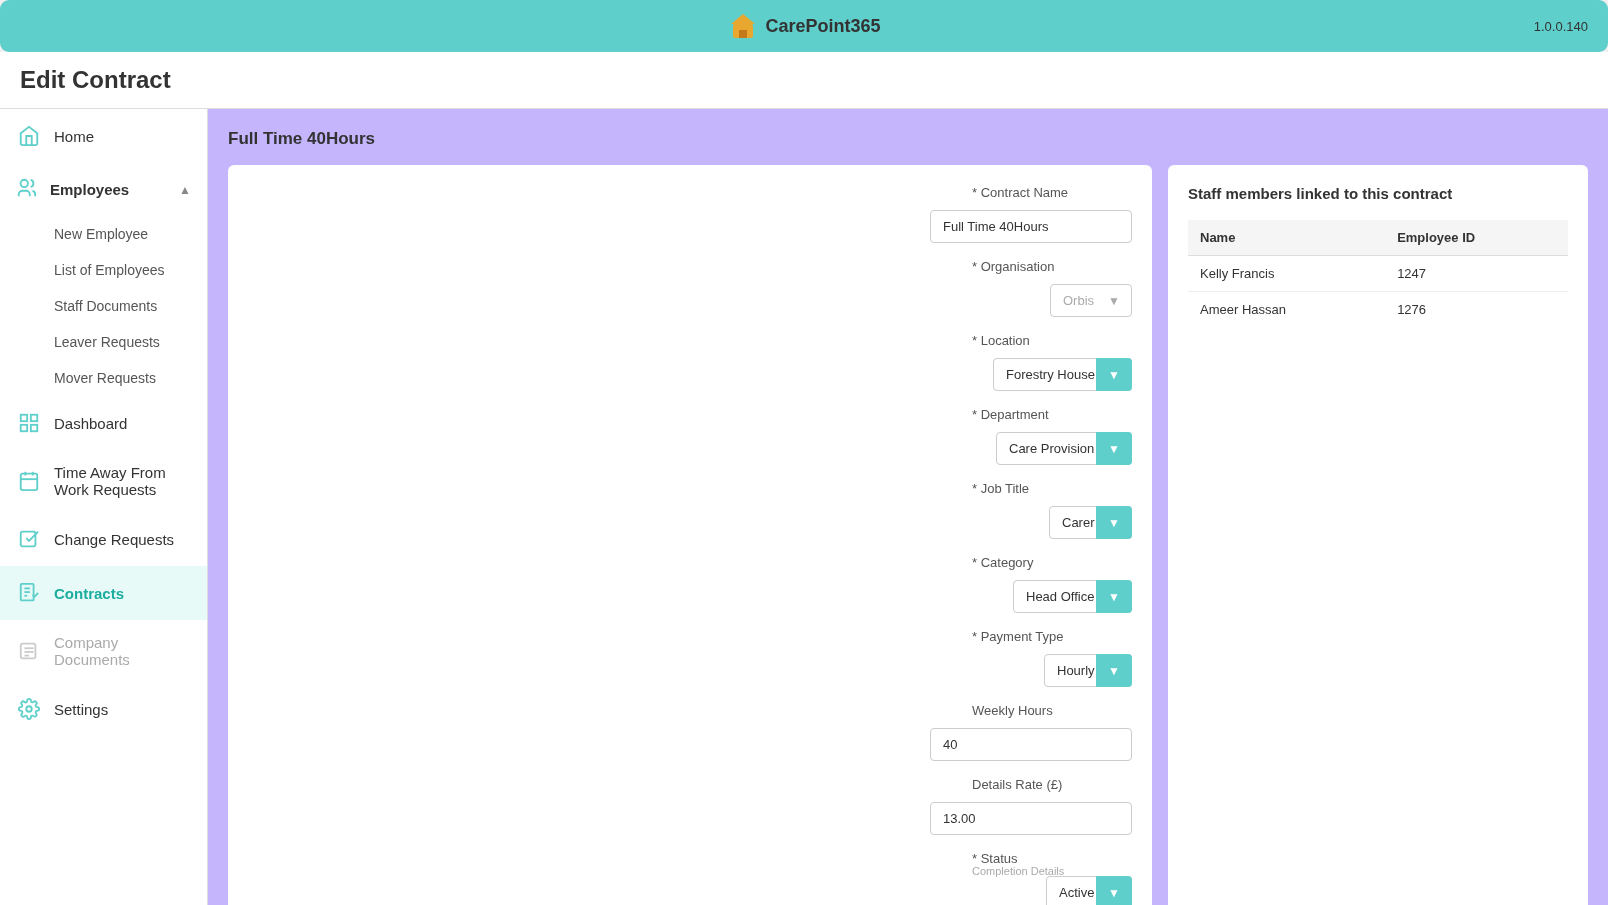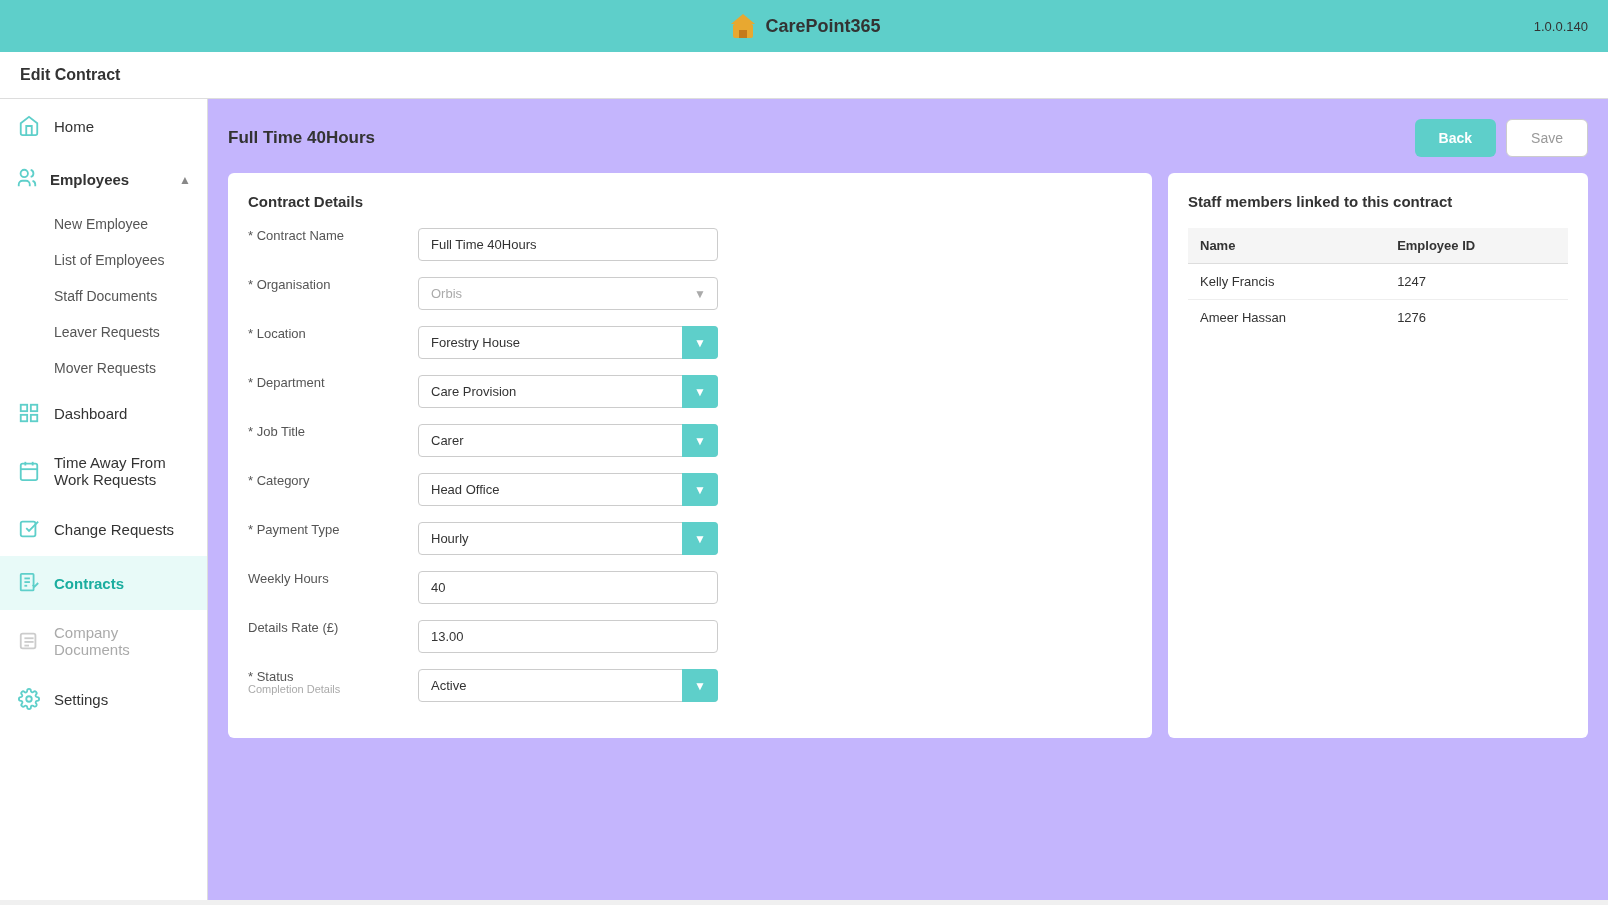--- a/index.html
+++ b/index.html
@@ -6,20 +6,21 @@
     body { font-family: Arial, sans-serif; background: #f0f0f0; height: 905px; overflow: hidden; }
 
     
     .topbar {
       background: #5ecfca;
       height: 52px;
       display: flex;
       align-items: center;
       justify-content: center;
       position: relative;
+      border-radius: 9px;
     }
     .topbar-logo {
       display: flex;
       align-items: center;
       gap: 6px;
       font-size: 18px;
       font-weight: bold;
       color: #333;
     }
     .logo-icon {
@@ -33,21 +34,21 @@
       color: #333;
     }
 
     
     .page-title-bar {
       background: white;
       padding: 14px 20px;
       border-bottom: 1px solid #ddd;
     }
     .page-title-bar h2 {
-      font-size: 16px;
+      font-size: 24px;
       font-weight: bold;
       color: #333;
     }
 
     
     .layout {
       display: flex;
       height: calc(905px - 52px - 52px);
     }
 
@@ -162,23 +163,24 @@
     .panel-title {
       font-size: 15px;
       font-weight: bold;
       color: #333;
       margin-bottom: 18px;
     }
 
     
     .form-row {
       display: flex;
-      align-items: flex-start;
+      align-items: flex-end;
       margin-bottom: 16px;
       gap: 10px;
+      flex-direction: column;
     }
     .form-label {
       width: 160px;
       font-size: 13px;
       color: #555;
       flex-shrink: 0;
     }
     .form-control {
       flex: 1;
       max-width: 300px;
@@ -411,30 +413,25 @@
       </span>
       <span class="sidebar-label">Settings</span>
     </div>
 
   </div>
 
   <div class="main">
 
     <div class="content-header">
       <span class="content-title">Full Time 40Hours</span>
-      <div class="header-buttons">
-        <button class="btn-back">Back</button>
-        <button class="btn-save">Save</button>
-      </div>
     </div>
 
     <div class="panels">
 
       <div class="left-panel">
-        <div class="panel-title">Contract Details</div>
 
         <div class="form-row">
           <label class="form-label">* Contract Name</label>
           <input class="form-control" type="text" value="Full Time 40Hours" style="">
         </div>
 
         <div class="form-row">
           <label class="form-label">* Organisation</label>
           <div class="org-select-wrapper">
             <select>

